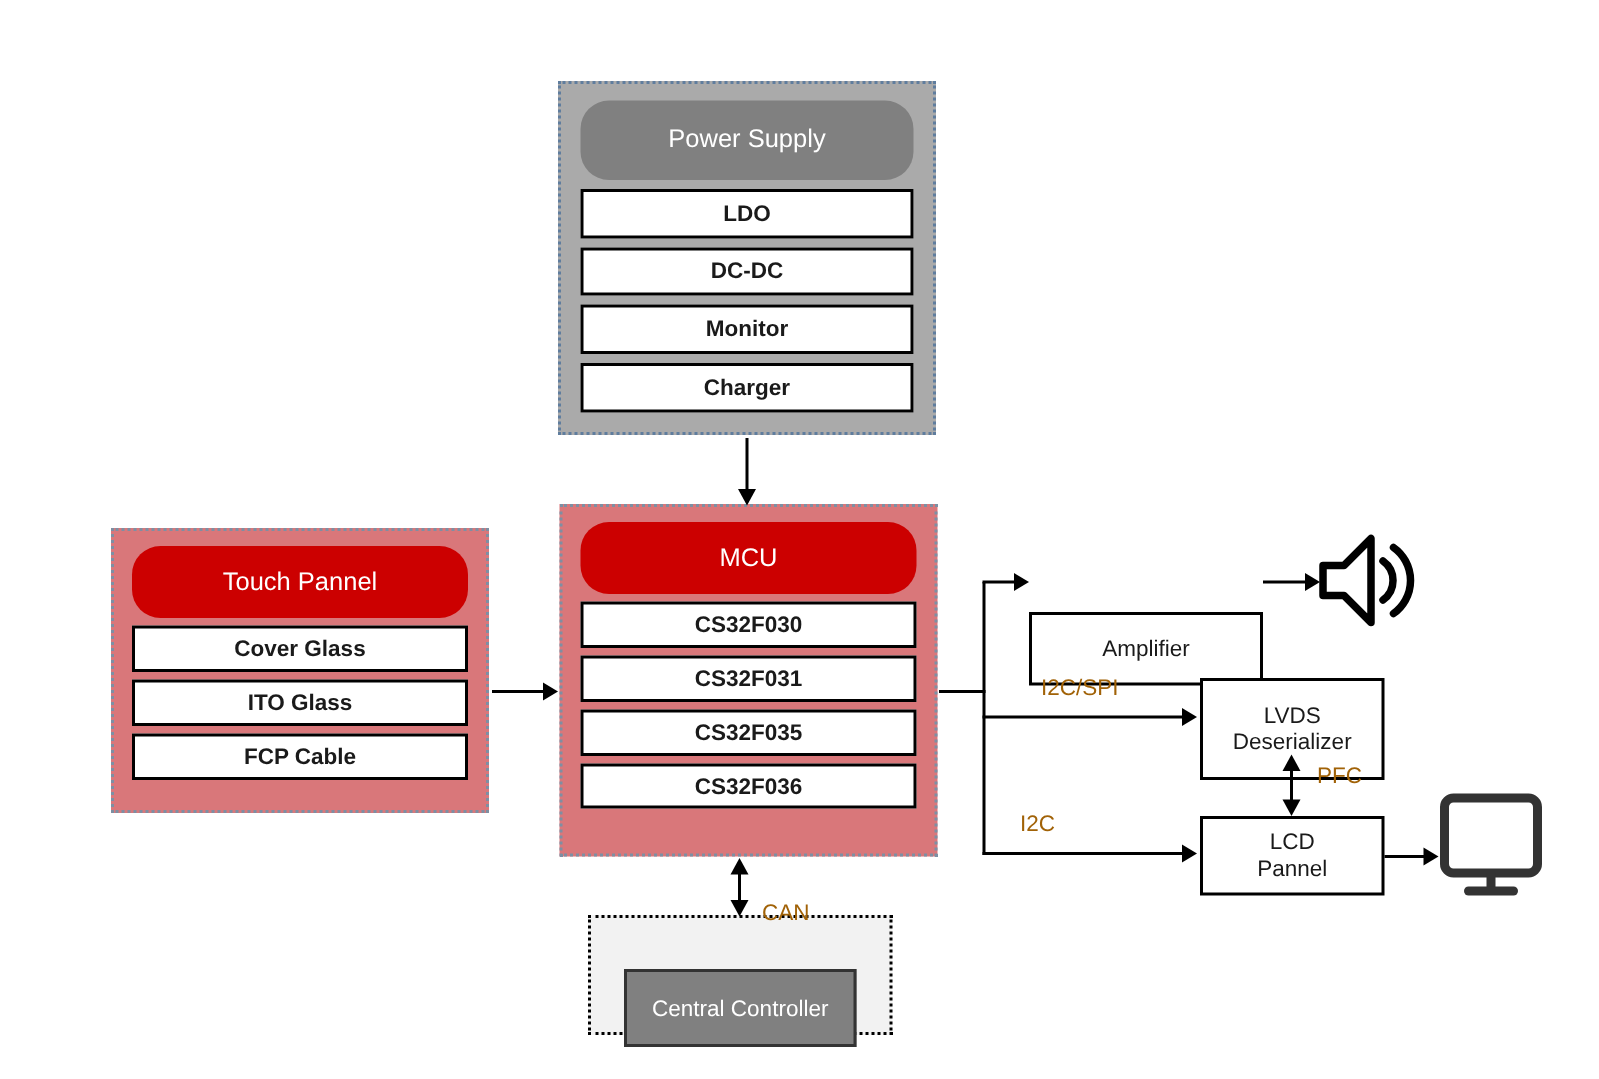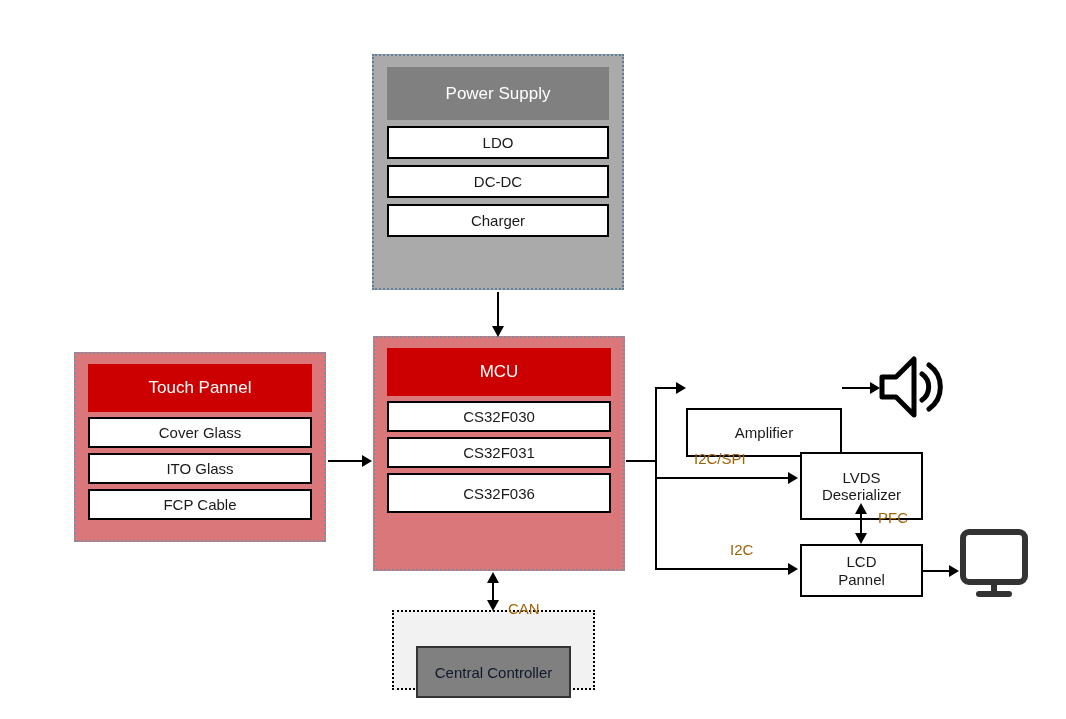--- a/index.html
+++ b/index.html
@@ -35,34 +35,36 @@
   }
   .module-header {
     box-sizing: border-box;
     width: 100%;
     text-align: center;
     color: #ffffff;
     font-size: 17px;
     display: flex;
     align-items: center;
     justify-content: center;
+    border-radius: 19px;
   }
   .header-gray { background: #808080; height: 53px; }
   .header-red  { background: #cc0000; height: 48px; }
 
   .subblock {
     box-sizing: border-box;
     background: #ffffff;
     border: 2px solid #000000;
     text-align: center;
     font-size: 15px;
     color: #1a1a1a;
     display: flex;
     align-items: center;
     justify-content: center;
+    font-weight: bold;
   }
   .gap-6 { margin-top: 6px; }
   .gap-5 { margin-top: 5px; }
 
   
   .plainbox {
     position: absolute;
     box-sizing: border-box;
     background: #ffffff;
     border: 2px solid #000000;
@@ -87,21 +89,21 @@
   }
   .cc-inner {
     box-sizing: border-box;
     background: #808080;
     border: 2px solid #333333;
     width: 155px;
     height: 52px;
     display: flex;
     align-items: center;
     justify-content: center;
-    color: #0f172a;
+    color: #ffffff;
     font-size: 15px;
     margin-top: 44px;
   }
 
   
   .line {
     position: absolute;
     background: #000000;
   }
   .hline { height: 2px; }
@@ -139,28 +141,30 @@
 </style>
 </head>
 <body>
 
 <div id="canvas">
 
   <div class="module module-gray" style="left:372px; top:54px; width:252px; height:236px;">
     <div class="module-header header-gray">Power Supply</div>
     <div class="subblock gap-6" style="height:33px;">LDO</div>
     <div class="subblock gap-6" style="height:33px;">DC-DC</div>
+    <div class="subblock gap-6" style="height:33px;">Monitor</div>
     <div class="subblock gap-6" style="height:33px;">Charger</div>
   </div>
 
   <div class="module module-red" style="left:373px; top:336px; width:252px; height:235px;">
     <div class="module-header header-red">MCU</div>
     <div class="subblock gap-5" style="height:31px;">CS32F030</div>
     <div class="subblock gap-5" style="height:31px;">CS32F031</div>
-    <div class="subblock gap-5" style="height:40px;">CS32F036</div>
+    <div class="subblock gap-5" style="height:31px;">CS32F035</div>
+    <div class="subblock gap-5" style="height:30px;">CS32F036</div>
   </div>
 
   <div class="module module-red" style="left:74px; top:352px; width:252px; height:190px;">
     <div class="module-header header-red">Touch Pannel</div>
     <div class="subblock gap-5" style="height:31px;">Cover Glass</div>
     <div class="subblock gap-5" style="height:31px;">ITO Glass</div>
     <div class="subblock gap-5" style="height:31px;">FCP Cable</div>
   </div>
 
   <div class="cc-outer" style="left:392px; top:610px; width:203px; height:80px;">
@@ -195,21 +199,21 @@
 
   <div class="line hline" style="left:842px; top:387px; width:32px;"></div>
   <div class="arrow-head ah-right" style="left:870px; top:382px;"></div>
 
   <div class="line hline" style="left:655px; top:477px; width:135px;"></div>
   <div class="arrow-head ah-right" style="left:788px; top:472px;"></div>
   <div class="conn-label" style="left:694px; top:450px;">I2C/SPI</div>
 
   <div class="line hline" style="left:655px; top:568px; width:135px;"></div>
   <div class="arrow-head ah-right" style="left:788px; top:563px;"></div>
-  <div class="conn-label" style="left:730px; top:541px;">I2C</div>
+  <div class="conn-label" style="left:680px; top:541px;">I2C</div>
 
   <div class="line vline" style="left:860px; top:508px; height:30px;"></div>
   <div class="arrow-head ah-up" style="left:855px; top:503px;"></div>
   <div class="arrow-head ah-down" style="left:855px; top:533px;"></div>
   <div class="conn-label" style="left:878px; top:509px;">PFC</div>
 
   <div class="line hline" style="left:923px; top:570px; width:30px;"></div>
   <div class="arrow-head ah-right" style="left:949px; top:565px;"></div>
 
   <div class="line vline" style="left:492px; top:578px; height:28px;"></div>

